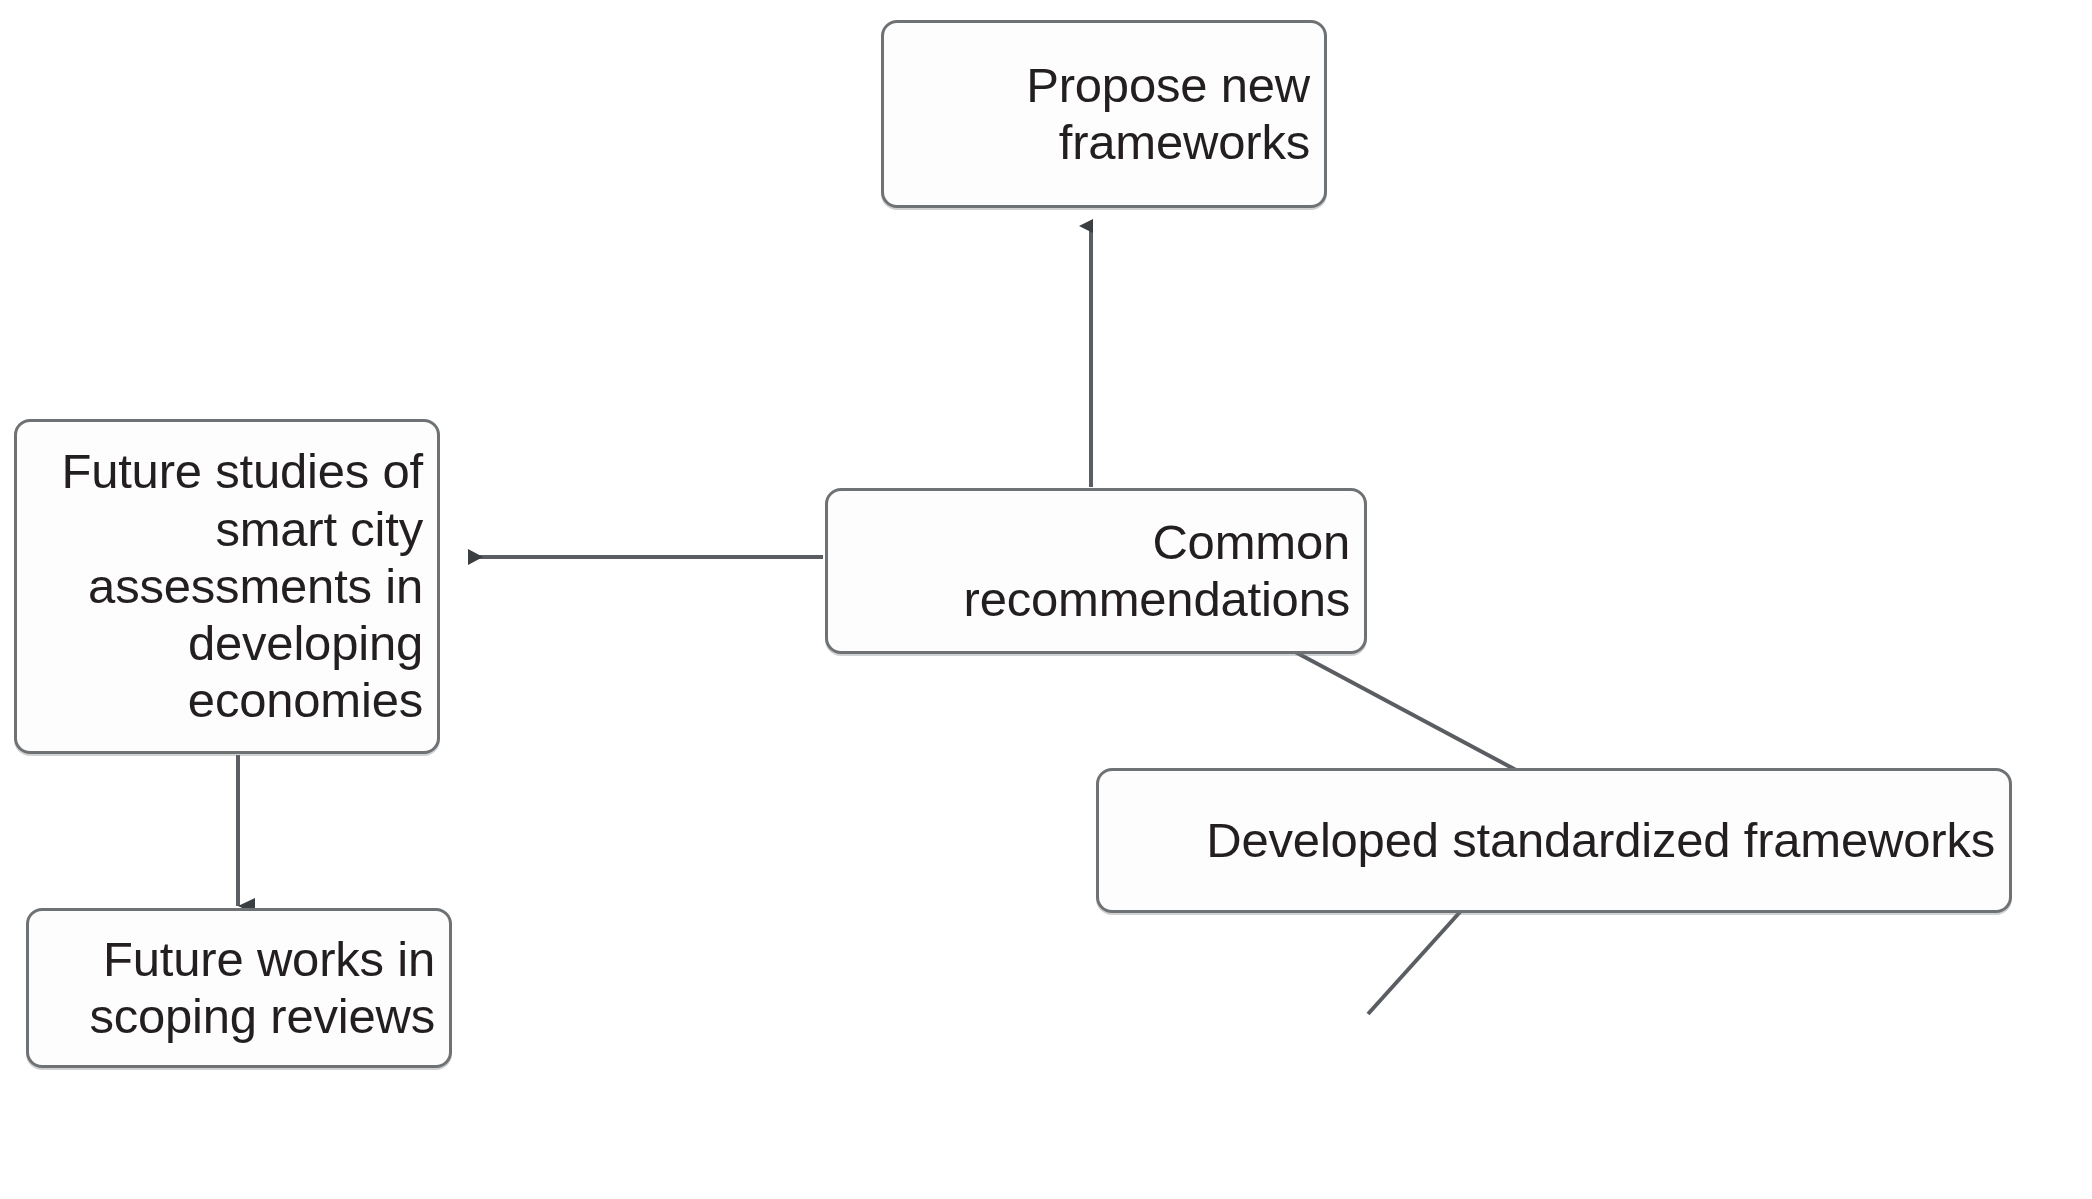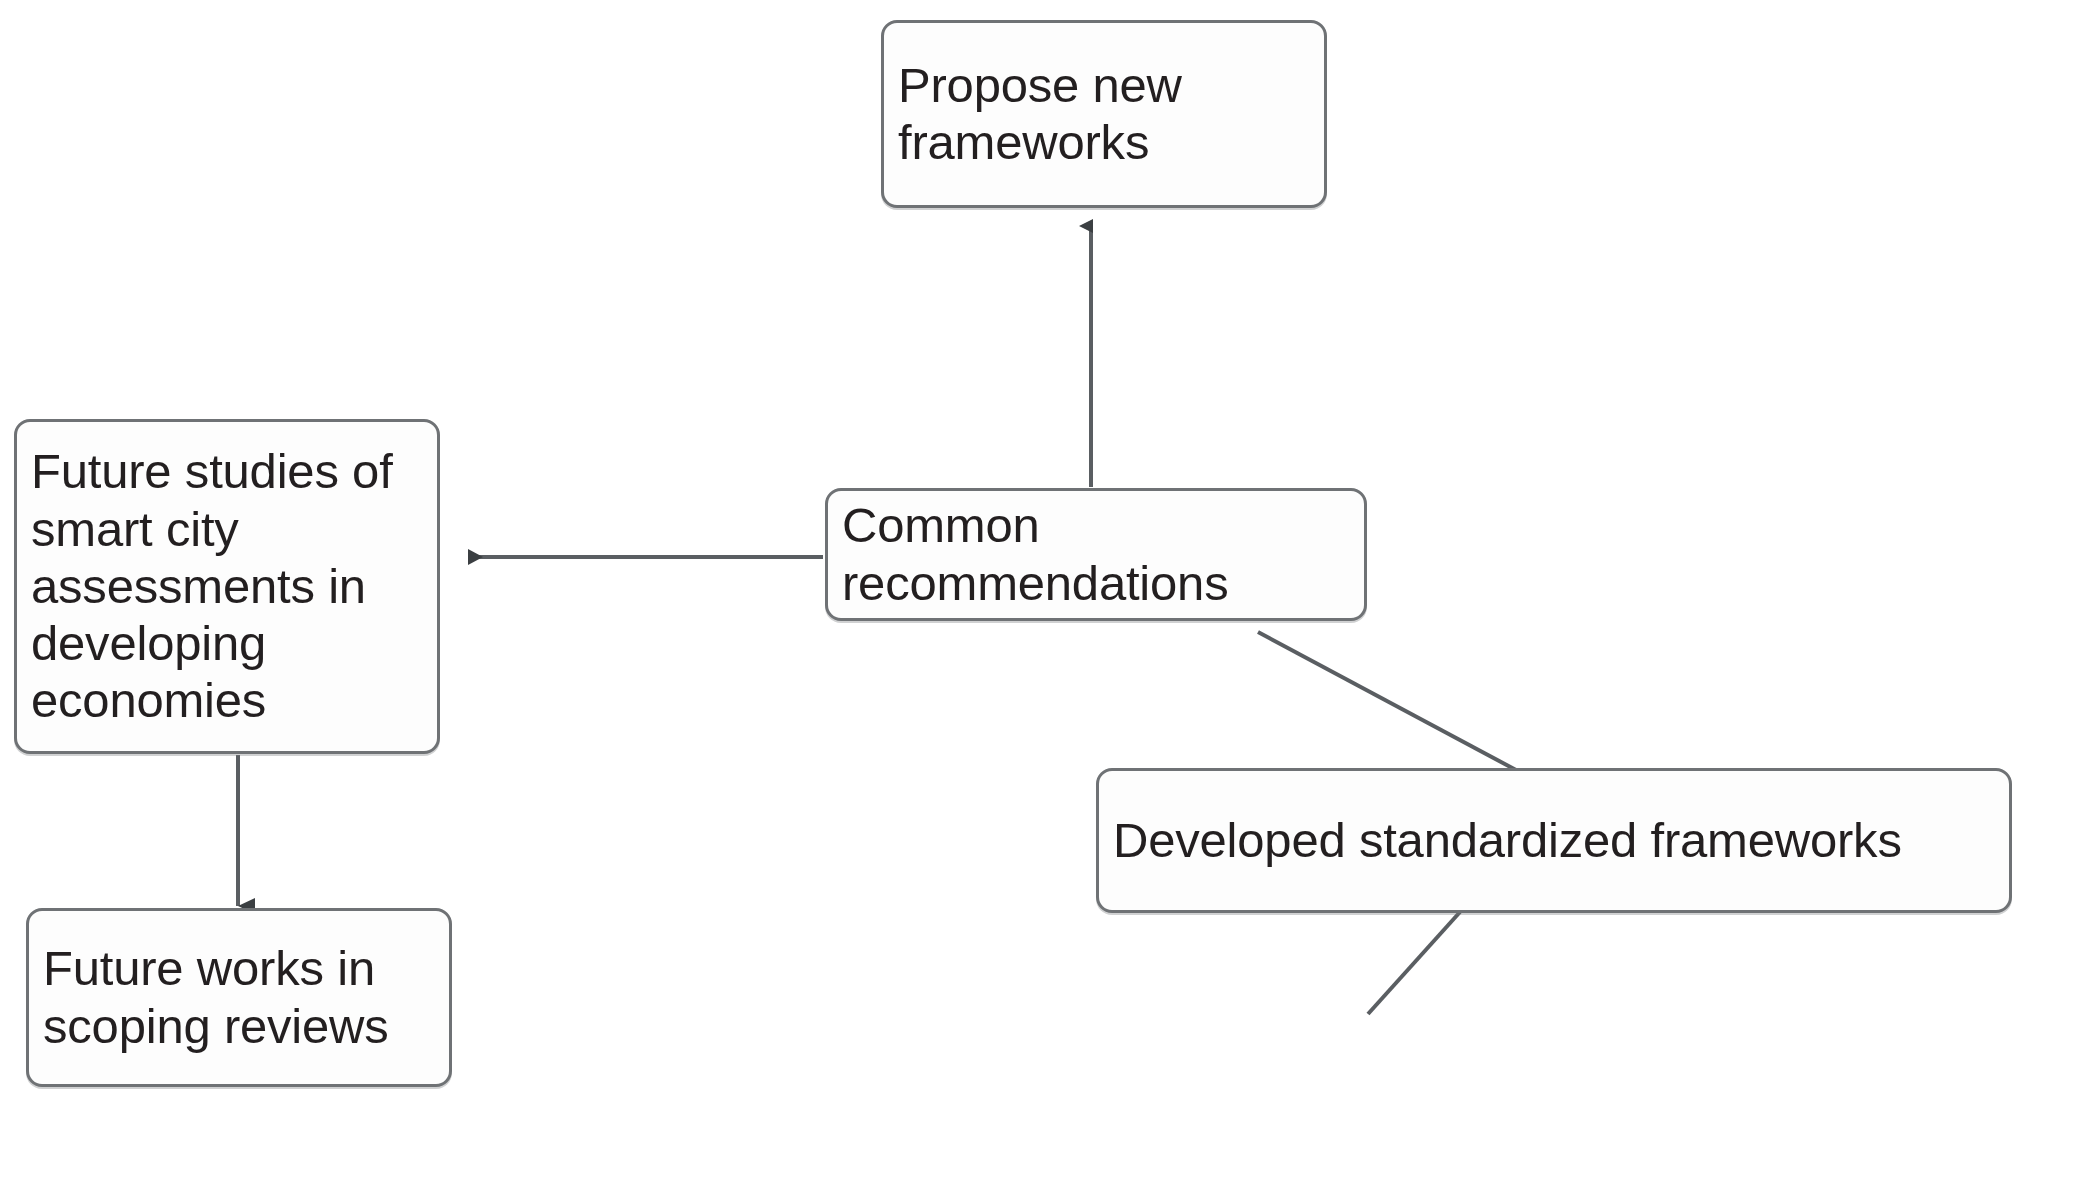--- a/index.html
+++ b/index.html
@@ -27,38 +27,38 @@
   }
   .node {
     position: absolute;
     box-sizing: border-box;
     background: #fdfdfd;
     border: 3px solid #6f7275;
     border-radius: 16px;
     display: flex;
     align-items: center;
     justify-content: center;
-    text-align: left;
+    text-align: right;
     color: #231f20;
     font-size: 49px;
     line-height: 1.17;
     letter-spacing: -0.2px;
     padding: 6px 14px;
     box-shadow: 0 2px 0 0 rgba(120,123,126,0.35);
   }
   .node .label {
     display: block;
     width: 100%;
   }
   
   #node-propose-new-frameworks { left: 881px;  top: 20px;   width: 446px; height: 188px; }
   #node-future-studies         { left: 14px;   top: 419px;  width: 426px; height: 335px; }
-  #node-common-recommendations { left: 825px;  top: 488px;  width: 542px; height: 133px; }
+  #node-common-recommendations { left: 825px;  top: 488px;  width: 542px; height: 166px; }
   #node-developed-frameworks   { left: 1096px; top: 768px;  width: 916px; height: 145px; }
-  #node-future-works           { left: 26px;   top: 908px;  width: 426px; height: 179px; }
+  #node-future-works           { left: 26px;   top: 908px;  width: 426px; height: 160px; }
   #node-measurable-data-driven { left: 1043px; top: 1013px; width: 604px; height: 144px; }
 </style>
 </head>
 <body>
 
 <div id="canvas">
 
   <svg id="edges" viewBox="0 0 2092 1199" width="2092" height="1199" xmlns="http://www.w3.org/2000/svg">
     <defs>
       <marker id="arrow-up" markerWidth="16" markerHeight="16" refX="8" refY="13" orient="auto-start-reverse" markerUnits="userSpaceOnUse">

